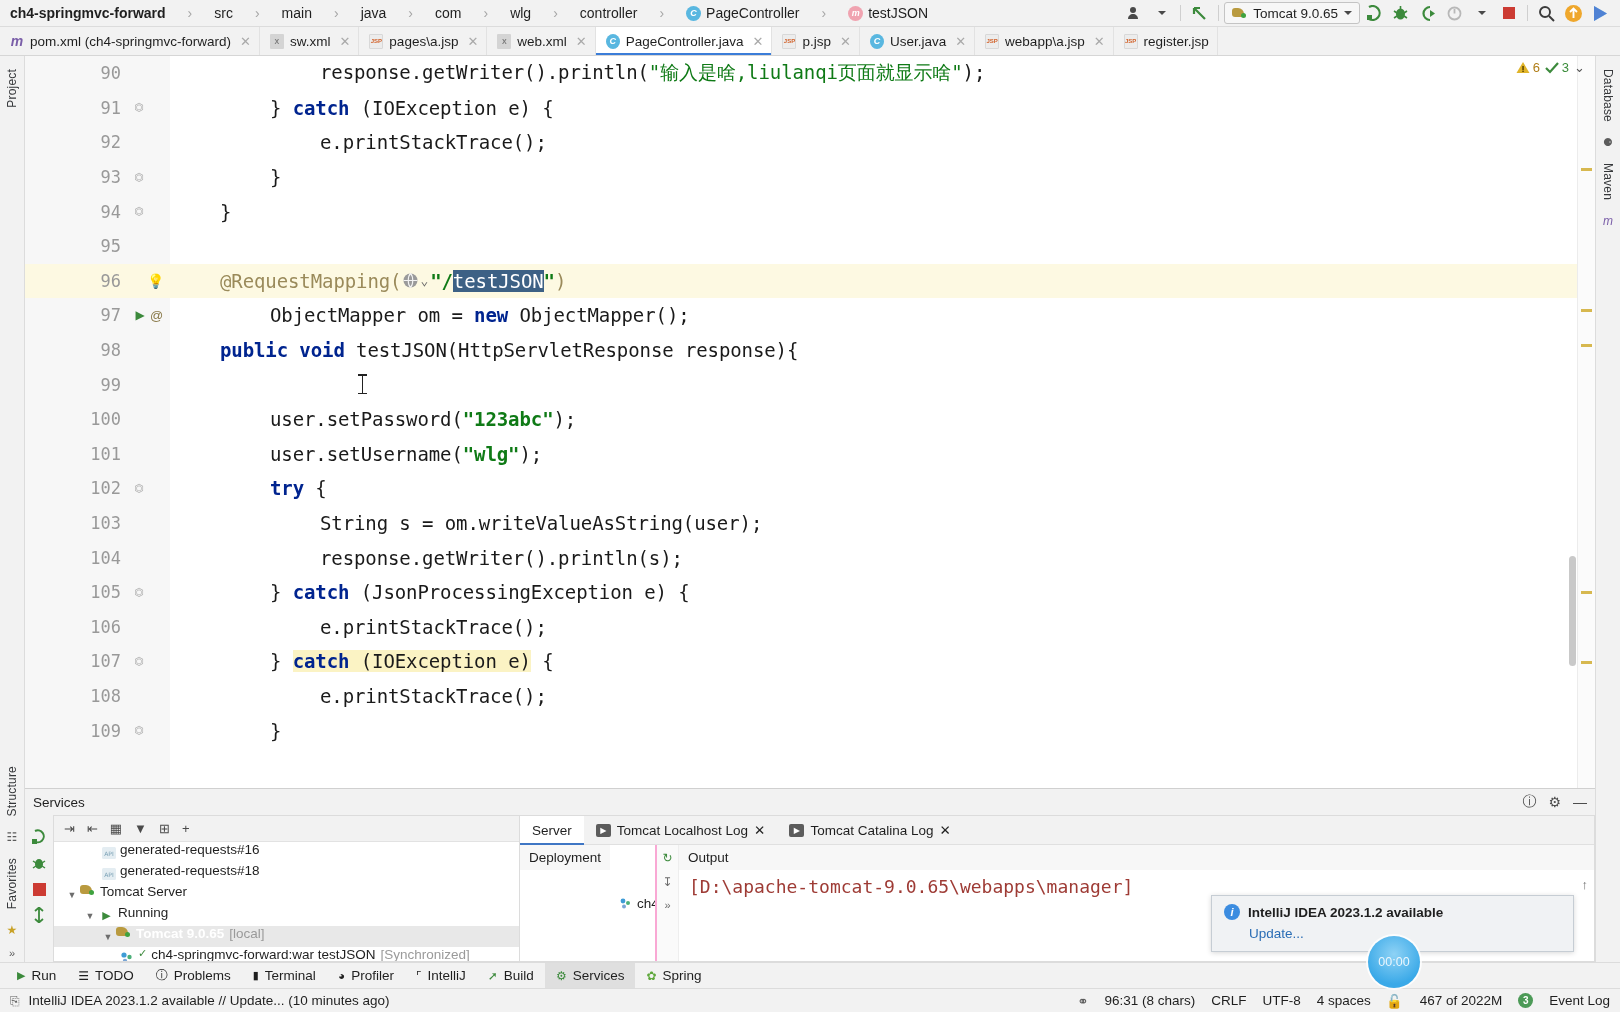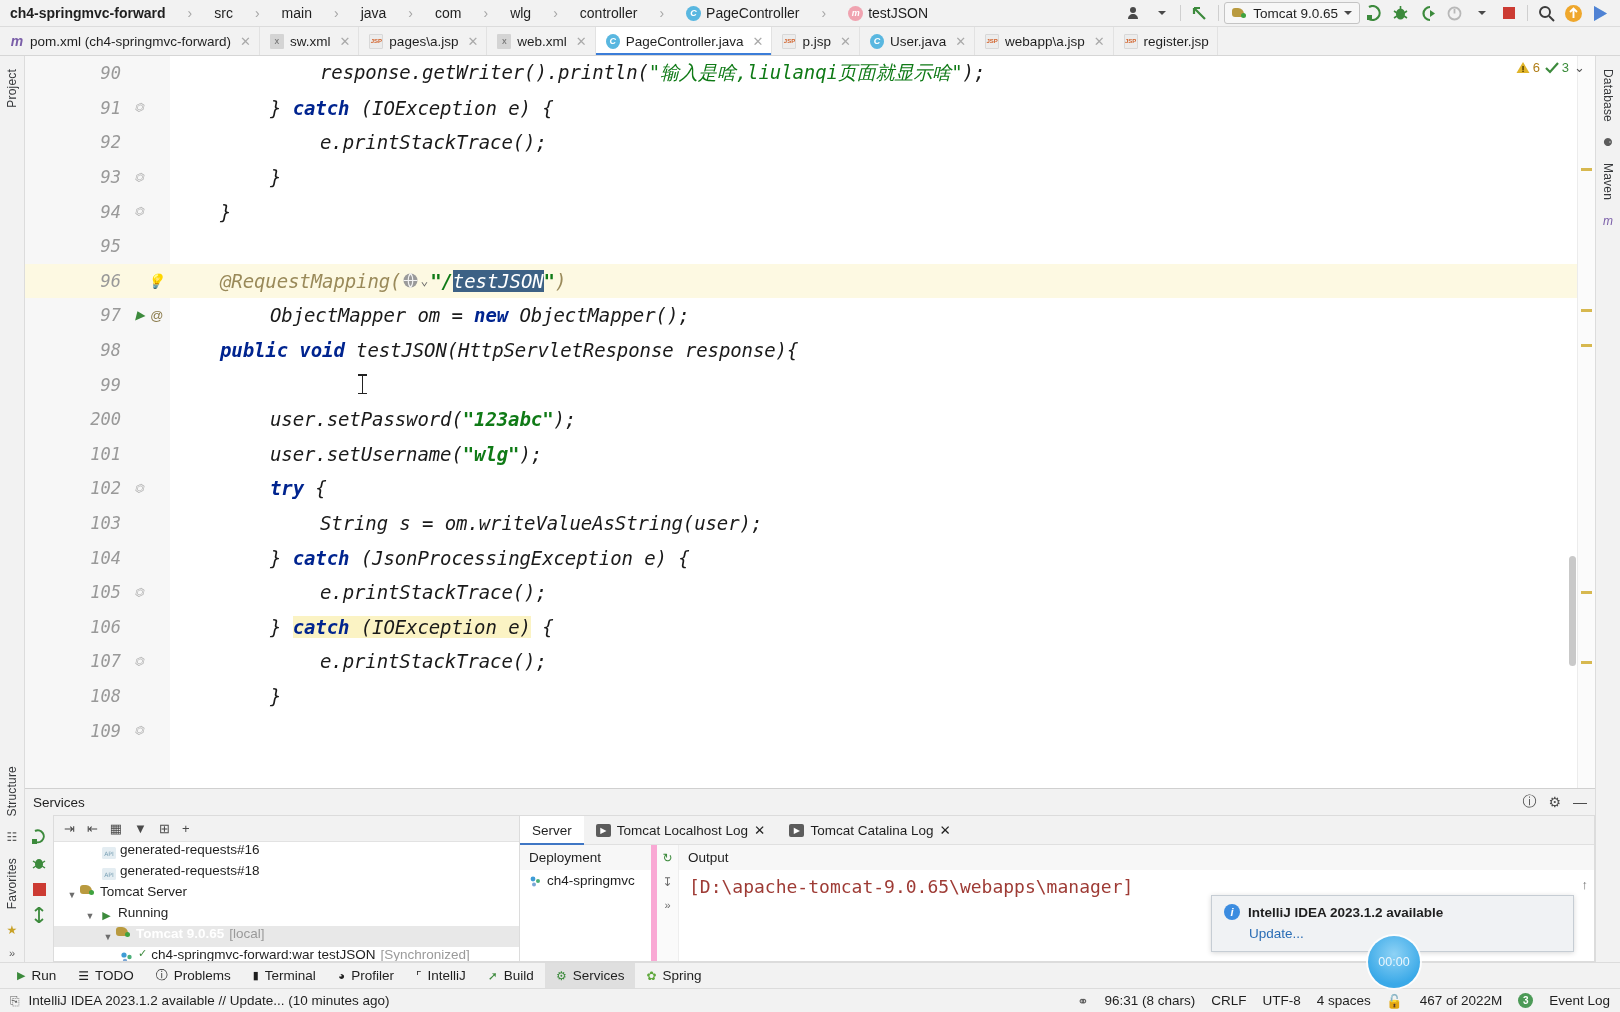--- a/index.html
+++ b/index.html
@@ -66,21 +66,21 @@
   }
   .vtab.rot180 { transform: rotate(180deg); }
   .railicon { width:19px; height:19px; display:flex; align-items:center; justify-content:center; font-size:12px; color:#5c5c5c;}
 
   .center { flex: 1; display: flex; flex-direction: column; min-width: 0; }
 
   
   .editor { flex: 1; background: #ffffff; position: relative; overflow: hidden; display: flex; min-height: 0; }
   .gutter { width: 145px; flex: none; background: #f7f7f7; position: relative; }
   .codearea { flex: 1; position: relative; overflow: hidden; }
-  .line { height: 34.6px; display: flex; align-items: center; position: relative; font-style: italic; }
+  .line { height: 34.6px; display: flex; align-items: center; position: relative; }
   .lnum { width: 105px; text-align: right; padding-right: 9px; color: #999999;
           font-family: "DejaVu Sans Mono", monospace; font-size: 17px; }
   .fold { width: 18px; text-align: center; color: #b0b0b0; font-size: 11px; }
   .bulb { width: 20px; text-align: center; font-size: 14px; }
   .code {
     font-family: "DejaVu Sans Mono", monospace; font-size: 19px; white-space: pre;
     color: #1a1a1a; padding-left: 10px; letter-spacing: -0.1px;
   }
   .kw { color: #00248f; font-weight: bold; }
   .str { color: #0f7a16; }
@@ -129,21 +129,21 @@
   .bold { font-weight: bold; }
 
   .svc-right { flex: 1; background: #fff; border: 1px solid #dcdcdc; border-left: none; display: flex; flex-direction: column; min-width:0;}
   .svc-tabs { height: 29px; display: flex; align-items: stretch; background:#f2f2f2; border-bottom:1px solid #e0e0e0;}
   .svc-tab { display:flex; align-items:center; gap:6px; padding: 0 12px; font-size:13.5px; position:relative;}
   .svc-tab.active { background:#fff; }
   .svc-tab.active:after { content:""; position:absolute; left:0; right:0; bottom:-1px; height:2px; background:#3f76c4;}
   .playico { width:15px; height:13px; background:#5c5c5c; color:#fff; font-size:8px;
              display:flex; align-items:center; justify-content:center; border-radius:2px;}
   .svc-cols { flex:1; display:flex; min-height:0; }
-  .depcol { width: 137px; flex:none; border-right:6px solid #f9a8d4; display:flex; flex-direction:column;}
+  .depcol { width: 137px; flex:none; border-right:2px solid #f9a8d4; display:flex; flex-direction:row;}
   .colhead { height:25px; display:flex; align-items:center; padding:0 9px; font-size:13.5px; background:#f7f7f7;}
   .depitem { display:flex; align-items:center; gap:5px; padding:3px 9px; font-size:13.5px; white-space:nowrap; overflow:hidden;}
   .outcol { flex:1; display:flex; flex-direction:column; min-width:0; position:relative;}
   .outtext { font-family:"DejaVu Sans Mono", monospace; font-size:18px; color:#9e3b35; white-space:pre; padding-left:10px; line-height:33px;}
   .out-rail { width: 22px; background:#fafafa; border-right:1px solid #eee; display:flex; flex-direction:column; align-items:center; padding-top:6px; gap:10px;}
 
   
   .notif {
     position: absolute; right: 46px; bottom: 60px; width: 363px; height: 57px;
     background: #f0f2f4; border: 1px solid #c6cdd4; box-shadow: 0 1px 5px rgba(0,0,0,.16);
@@ -394,21 +394,21 @@
               <span class="bulb" style="color:#3c8a3c;font-size:12px">▶</span>
               <span style="font-size:13px;color:#8a7a4a">@</span>
             </div>
           <div class="line">
               <span class="lnum">98</span>
             </div>
           <div class="line">
               <span class="lnum">99</span>
             </div>
           <div class="line">
-              <span class="lnum">200</span>
+              <span class="lnum">100</span>
             </div>
           <div class="line">
               <span class="lnum">101</span>
             </div>
           <div class="line">
               <span class="lnum">102</span>
               <span class="fold">⏣</span>
             </div>
           <div class="line">
               <span class="lnum">103</span>
@@ -479,20 +479,23 @@
               <span class="code" style="padding-left:100px"><span>user.setPassword(</span><span class="strb">"123abc"</span><span>);</span></span>
             </div>
           <div class="line">
               <span class="code" style="padding-left:100px"><span>user.setUsername(</span><span class="strb">"wlg"</span><span>);</span></span>
             </div>
           <div class="line">
               <span class="code" style="padding-left:100px"><span class="kw">try</span><span> {</span></span>
             </div>
           <div class="line">
               <span class="code" style="padding-left:150px">String s = om.writeValueAsString(user);</span>
+            </div>
+          <div class="line">
+              <span class="code" style="padding-left:150px">response.getWriter().println(s);</span>
             </div>
           <div class="line">
               <span class="code" style="padding-left:100px"><span>} </span><span class="kw">catch</span><span> (JsonProcessingException e) {</span></span>
             </div>
           <div class="line">
               <span class="code" style="padding-left:150px">e.printStackTrace();</span>
             </div>
           <div class="line">
               <span class="code" style="padding-left:100px"><span>} </span><span class="yellow-hl"><span class="kw">catch</span><span> (IOException e)</span></span><span> {</span></span>
             </div>

